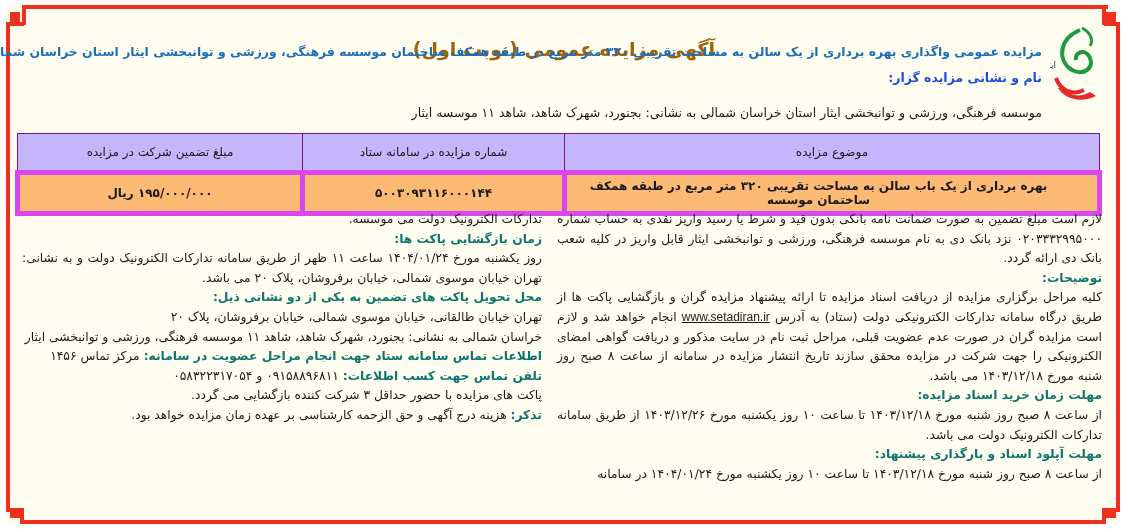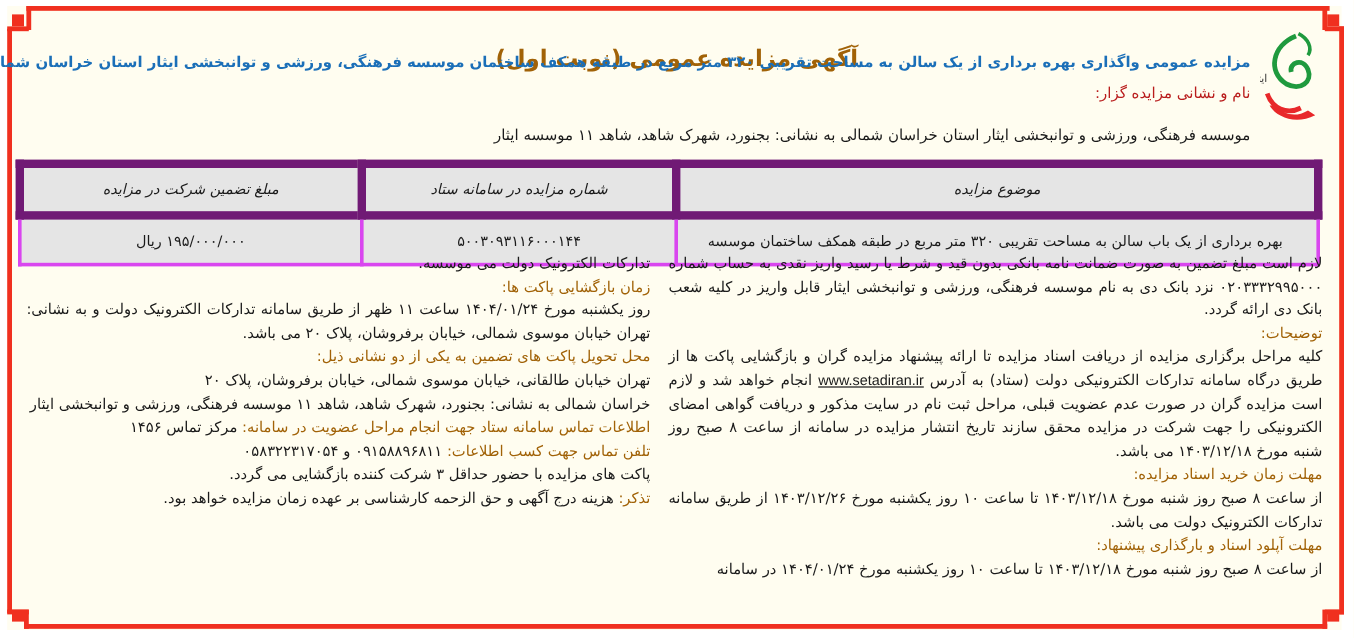--- a/index.html
+++ b/index.html
@@ -28,37 +28,37 @@
     }
     .title {
       position: absolute; right: 0; left: 0; top: 6px;
       text-align: center; color: #a16207; font-weight: bold; font-size: 19px; margin-top: 24px;
     }
     .subtitle {
       position: absolute; right: 68px; top: 36px; left: 0;
       color: #1b6fb8; font-weight: bold; font-size: 12.4px; white-space: nowrap;
       text-align: right;
     }
-    .label-green { color: #a16207; font-weight: normal; }
-    .h-green { font-size: 12.5px; color: #b91c1c; font-weight: normal; }
+    .label-green { color: #0f766e; font-weight: bold; }
+    .h-green { font-size: 12.5px; color: #1d4ed8; font-weight: bold; }
     .auctioneer-label { position: absolute; right: 68px; top: 62px; font-size: 12.5px; }
     .auctioneer-text { position: absolute; right: 68px; top: 85px; font-size: 12.5px; white-space: nowrap; margin-top: 12px; }
     .type-label { position: absolute; right: 68px; top: 106px; font-size: 12.5px; margin-top: 40px; }
 
     table.auction {
       position: absolute; top: 125px; right: 8px; width: 1082px;
       border-collapse: collapse; font-size: 12px; table-layout: fixed;
     }
     table.auction th {
-      background: #e5e5e5; border: 7px solid #701a75; height: 34px; font-weight: normal; font-style: italic;
+      background: #c4b5fd; border: 1px solid #701a75; height: 34px; font-weight: normal;
     }
     table.auction td {
-      background: #e5e5e5; border: 3px solid #d946ef; height: 34px; text-align: center; font-weight: normal;
+      background: #fdba74; border: 5px solid #d946ef; height: 34px; text-align: center; font-weight: bold;
     }
-    table.auction td.subject { text-align: right; padding-right: 28px; }
+    table.auction td.subject { padding-right: 28px; }
 
     .col { position: absolute; top: 202px; font-size: 12.3px; line-height: 19.6px; text-align: justify; }
     .col-right { right: 8px; width: 545px; }
     .col-left { right: 568px; width: 520px; }
     .col p { margin: 0; }
     .url { direction: ltr; unicode-bidi: embed; font-family: "Liberation Sans", sans-serif; font-size: 12px; text-decoration: underline; }
     .signature { color: #e01b8a; font-weight: bold; font-size: 13px; }
   </style>
 </head>
 <body>

